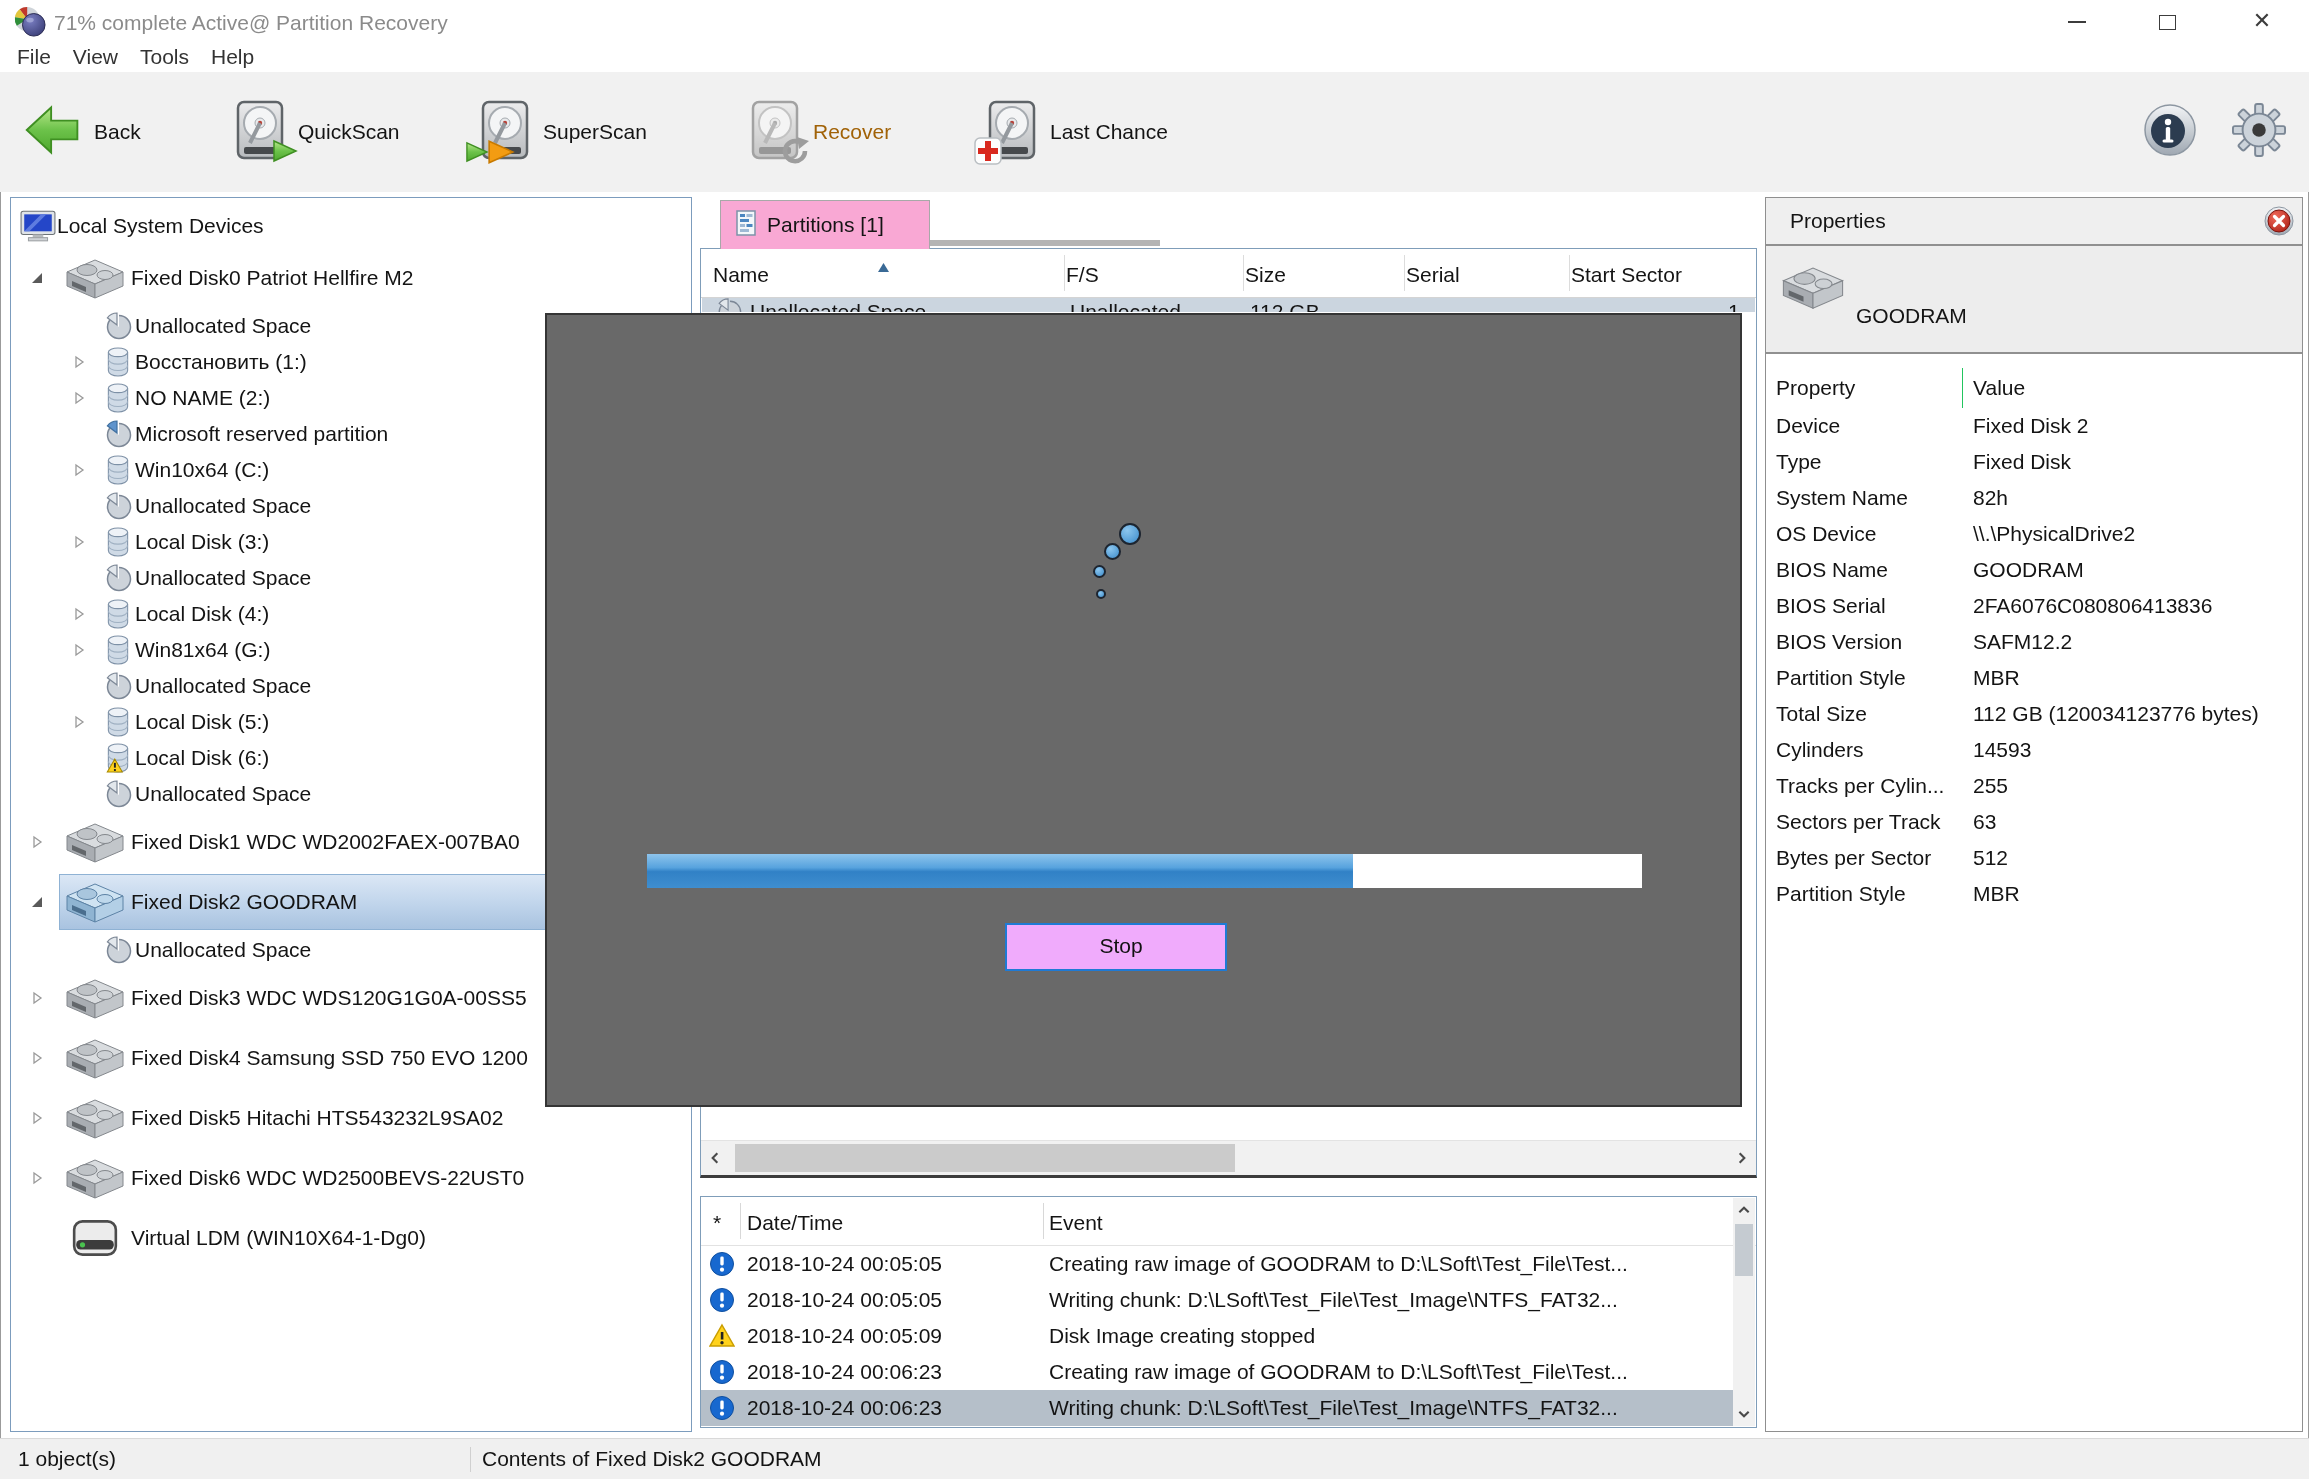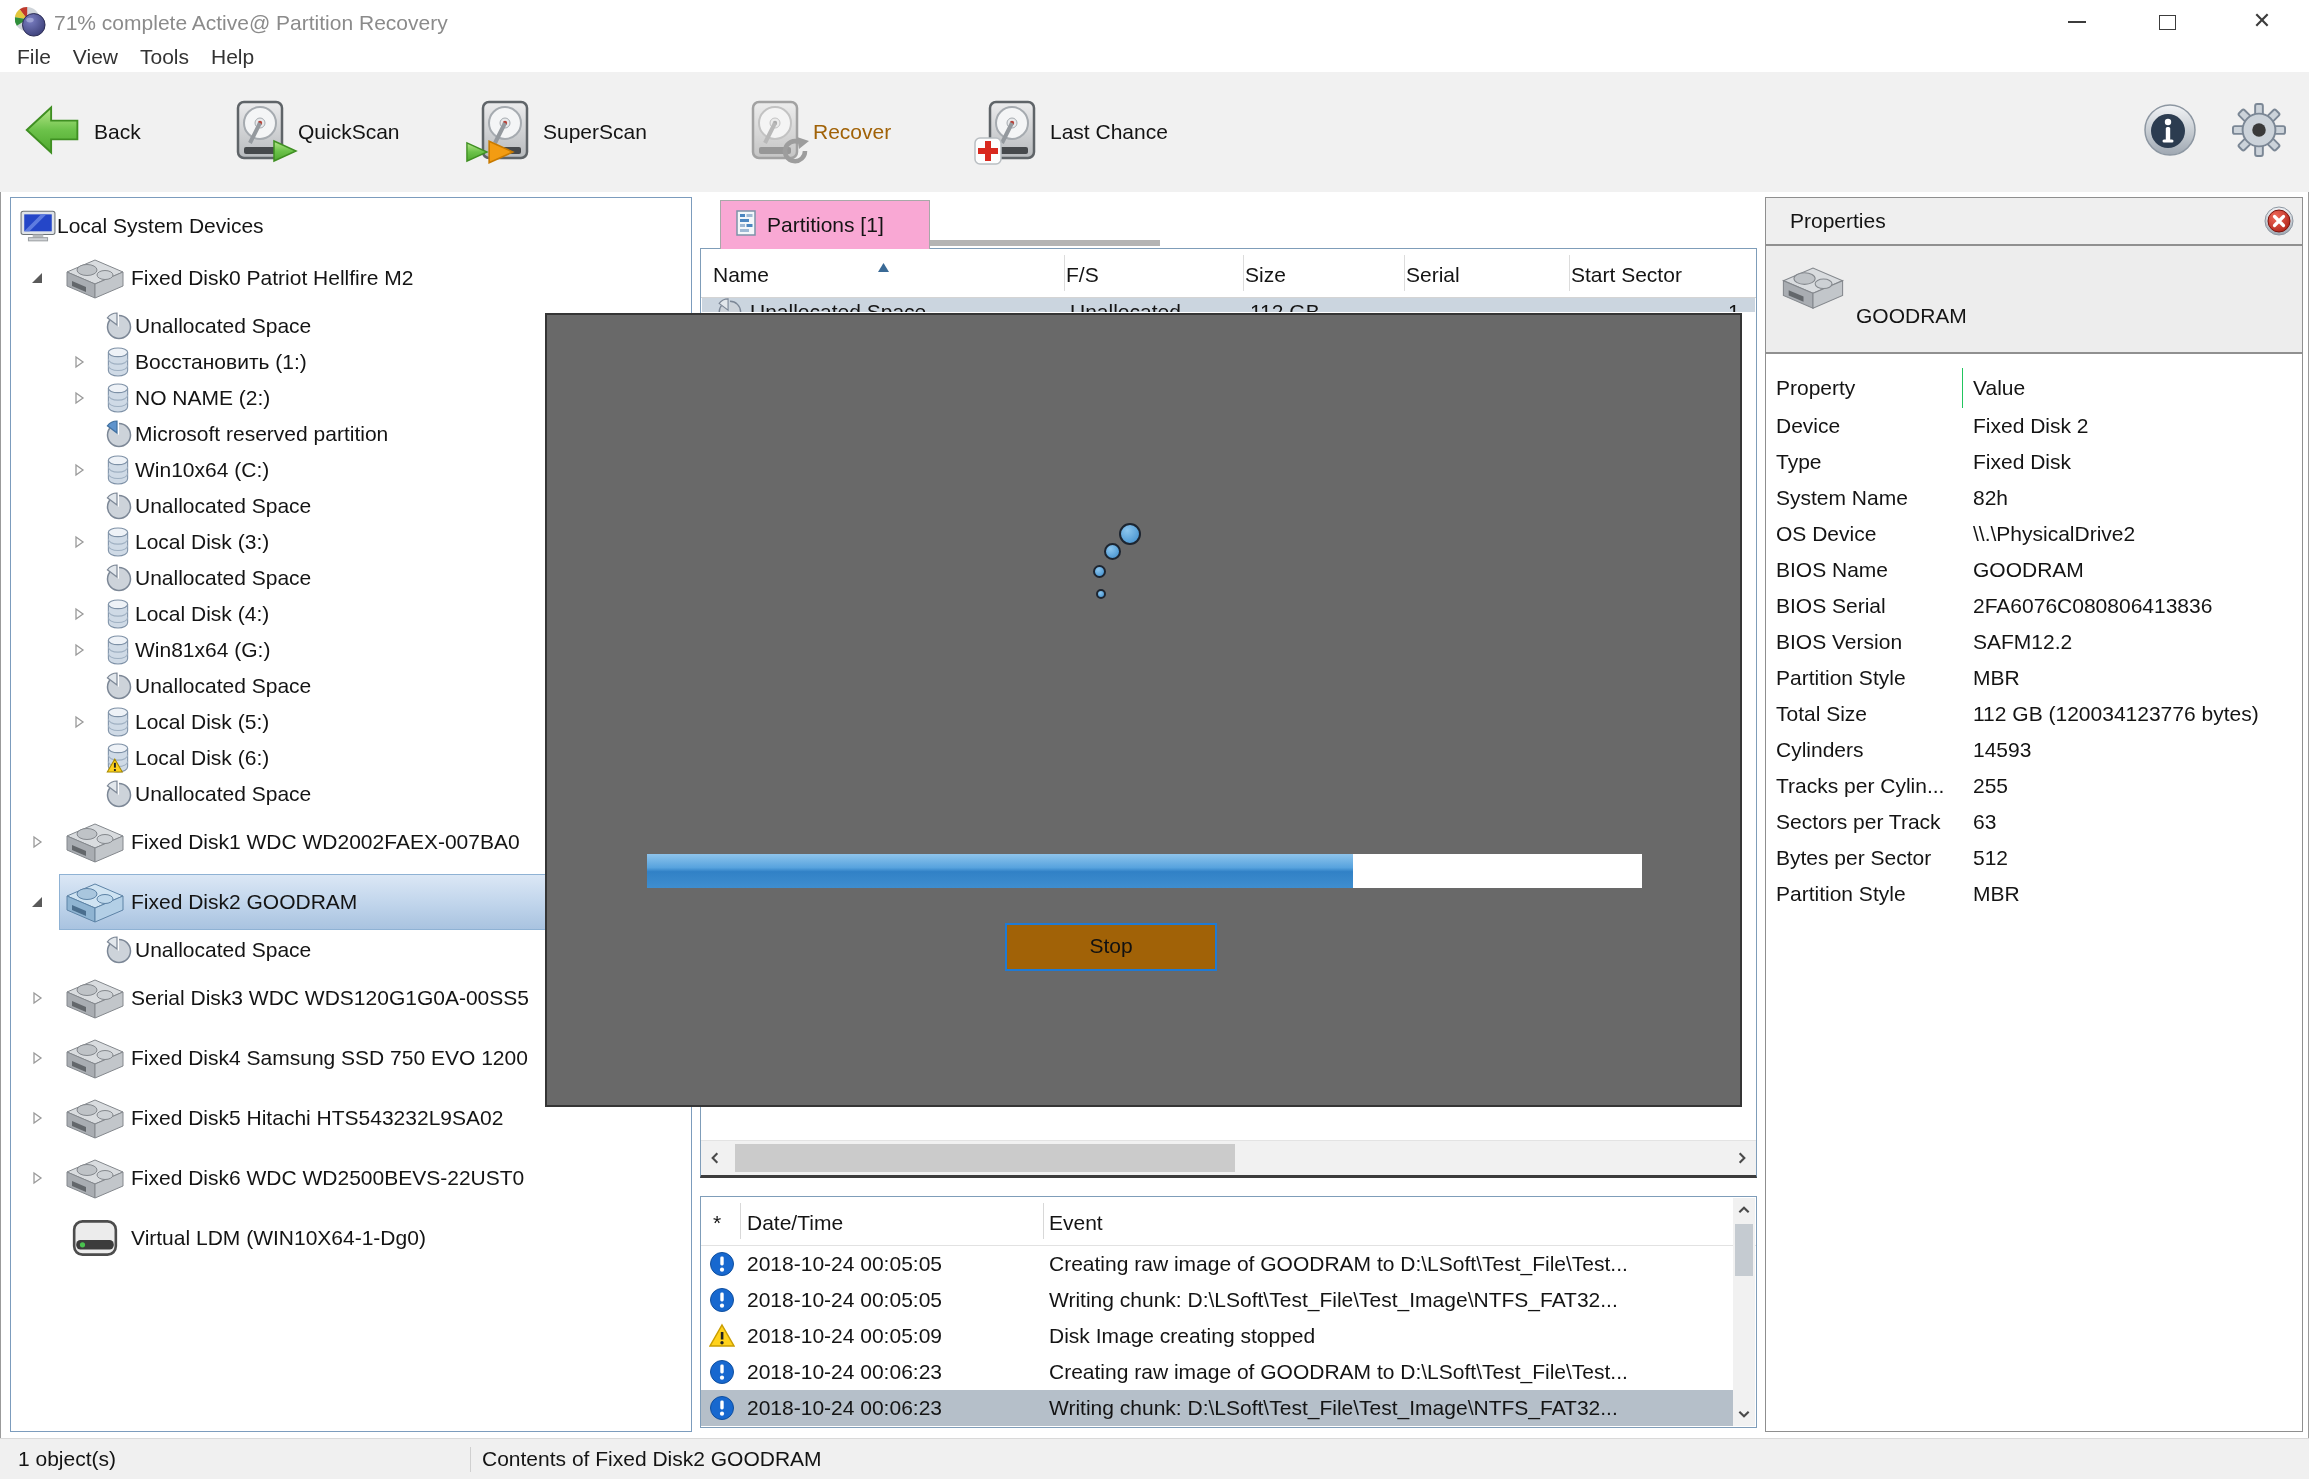--- a/index.html
+++ b/index.html
@@ -70,22 +70,22 @@
   #hscroll{position:absolute;left:0;right:0;bottom:0;height:34px;background:#f1f1f1;border-top:1px solid #e3e3e3;}
   .hs-arrow{position:absolute;top:0;width:28px;height:34px;display:flex;align-items:center;justify-content:center;}
   #hs-thumb{position:absolute;left:34px;top:3px;width:500px;height:28px;background:#cbcbcb;}
 
   
   #dialog{left:545px;top:313px;width:1197px;height:794px;background:#696969;border:2px solid #353535;z-index:40;box-sizing:border-box;}
   .dot{position:absolute;border-radius:50%;background:radial-gradient(circle at 35% 30%,#8cc6ee,#3c8ccc);border:2px solid #1d2530;box-sizing:border-box;}
   #dlg-msg{position:absolute;top:400px;left:0;width:100%;text-align:center;color:#3f83c5;font-weight:bold;font-size:37px;letter-spacing:.5px;}
   #pbar{position:absolute;left:100px;top:539px;width:995px;height:34px;background:#ffffff;}
   #pbar-fill{position:absolute;left:0;top:0;height:100%;background:linear-gradient(180deg,#8ec4ec 0%,#57a3de 40%,#3181c6 52%,#3f8ecf 100%);}
-  #stop-btn{position:absolute;left:458px;top:608px;width:208px;height:44px;background:#a16207;border:2px solid #1f7ad4;
-            text-align:center;line-height:42px;color:#111;}
+  #stop-btn{position:absolute;left:458px;top:608px;width:208px;height:44px;background:#f0abfc;border:2px solid #1f7ad4;
+            text-align:center;line-height:42px;color:#111;padding-left:10px;}
 
   
   #event-panel{left:700px;top:1196px;width:1057px;height:232px;border:1px solid #7f9db9;background:#fff;overflow:hidden;}
   #ehead{position:relative;height:48px;border-bottom:1px solid #e2e2e2;}
   .ecol{position:absolute;top:0;height:48px;line-height:52px;}
   .ecol-sep{position:absolute;top:6px;height:36px;width:1px;background:#d8d8d8;}
   .erow{position:relative;height:36px;display:flex;align-items:center;width:1033px;}
   .erow.selected{background:#b5bfc9;}
   .erow .eicon{position:absolute;left:8px;display:inline-flex;}
   .erow .edate{position:absolute;left:46px;white-space:nowrap;}
@@ -572,21 +572,21 @@
         <span class="ticon">
           <svg width="70" height="46" viewBox="0 0 70 46">
             <polygon points="7,17 35,5 63,17 35,29" fill="#d9dcdf" stroke="#84888d"></polygon>
             <polygon points="7,17 7,31 35,43 35,29" fill="#a9adb2" stroke="#84888d"></polygon>
             <polygon points="63,17 63,31 35,43 35,29" fill="#c2c6ca" stroke="#84888d"></polygon>
             <ellipse cx="27" cy="15" rx="10" ry="5.5" fill="#bfc3c7" stroke="#84888d"></ellipse>
             <ellipse cx="45" cy="20" rx="8" ry="4.5" fill="#cdd1d5" stroke="#84888d"></ellipse>
             <polygon points="12,26 26,32 26,37 12,31" fill="#63676b"></polygon>
           </svg>
         </span>
-        <span class="tlabel">Serial Disk3 WDC WDS120G1G0A-00SS5</span>
+        <span class="tlabel">Fixed Disk3 WDC WDS120G1G0A-00SS5</span>
       </div>
       <div class="trow disk">
         <span class="twisty">
           <svg width="16" height="16" viewBox="0 0 16 16">
             <polygon points="5,3 12,8 5,13" fill="#fdfdfd" stroke="#9a9a9a" stroke-width="1.3"></polygon>
           </svg>
         </span>
         <span class="ticon">
           <svg width="70" height="46" viewBox="0 0 70 46">
             <polygon points="7,17 35,5 63,17 35,29" fill="#d9dcdf" stroke="#84888d"></polygon>

